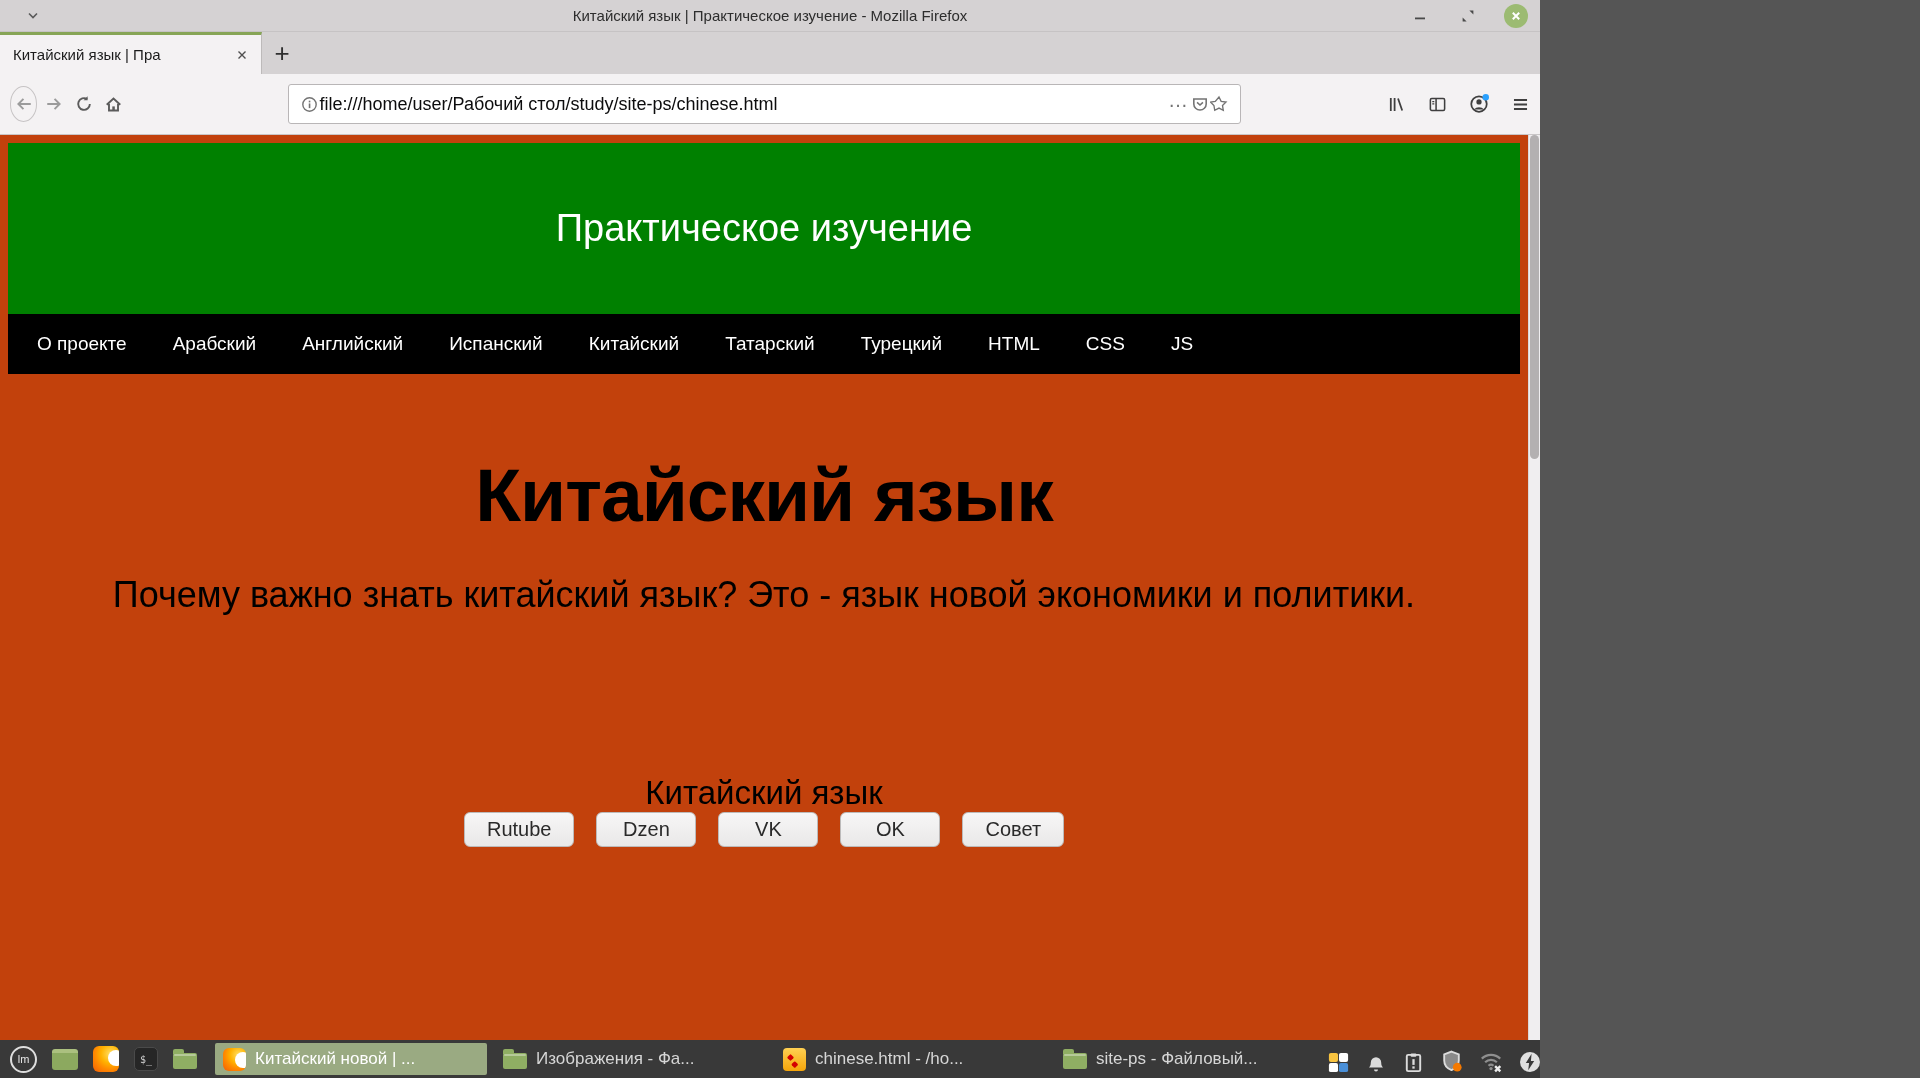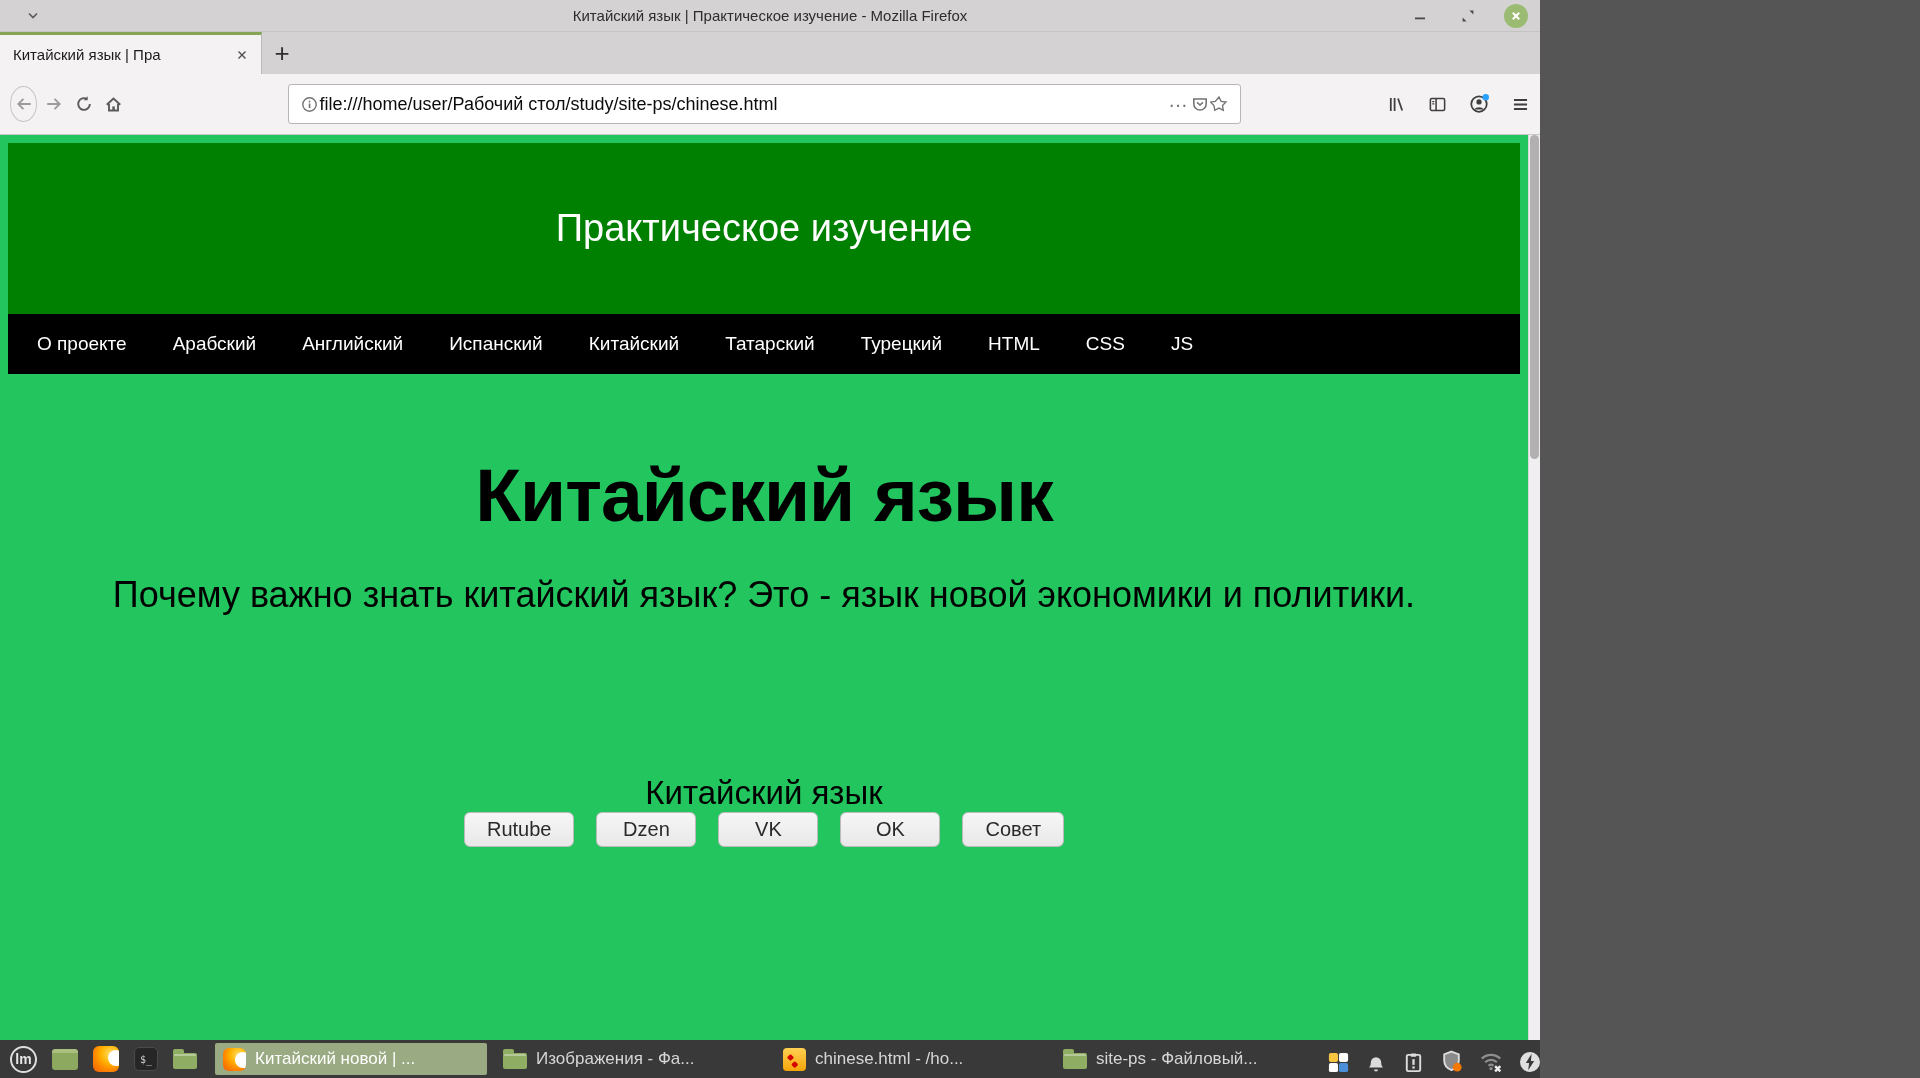--- a/index.html
+++ b/index.html
@@ -26,40 +26,40 @@
   .toolbar{height:61px;flex:none;background:#f4f2f3;border-bottom:1px solid #c9c6c7;display:flex;align-items:center;padding:0 10px}
   .nav-btn{width:36px;height:36px;display:flex;align-items:center;justify-content:center;margin-right:3px}
   .nav-btn.circle{border:1px solid #c7c4c5;border-radius:50%}
   .urlbar{margin-left:158px;width:1262px;height:40px;background:#fff;border:1px solid #b9b6b7;border-radius:3px;display:flex;align-items:center;padding:0 12px;gap:1px}
   .url-text{flex:1;font-size:18px;color:#0c0c0d;white-space:nowrap;overflow:hidden}
   .dots{color:#737373;font-size:20px;letter-spacing:2px;line-height:10px;padding-bottom:8px}
   .tool-right{display:flex;align-items:center;gap:22px;margin-left:146px}
   .tool-right span{display:flex}
 
   
-  .viewport{flex:1;min-height:0;display:flex;background:#22c55e}
+  .viewport{flex:1;min-height:0;display:flex;background:#c2410c}
   .page{flex:1;padding:8px;overflow:hidden}
   .scrollbar{flex:none;width:12px;background:#f0eef0;border-left:1px solid #dad8da;position:relative}
   .thumb{position:absolute;top:0;left:1px;right:1px;height:324px;border-radius:5px;background:#b3b0b1}
 
   
   .site-header{height:171px;background:var(--site-green,#008000);display:flex;align-items:center;justify-content:center;color:#fff;font-size:38px}
   .site-nav{height:60px;background:var(--nav-black,#000);display:flex;align-items:center;gap:46px;padding-left:29px}
   .nav-item{color:#fff;font-size:19px;text-decoration:none;cursor:pointer;white-space:nowrap}
   h1.page-h1{margin-top:78px;text-align:center;font-size:75px;line-height:1.15;letter-spacing:-1px;color:#000;font-weight:bold}
   p.intro{margin-top:36px;text-align:center;font-size:36px;color:#000}
   h2.page-h2{margin-top:158px;text-align:center;font-size:33px;font-weight:400;color:#000}
   .btnrow{display:flex;justify-content:center;gap:22px}
   .link-btn{min-width:100px;height:35px;font-family:inherit;font-size:20px;color:#2a2a2a;background:linear-gradient(#f7f6f6,#e9e8e8);border:1px solid #bcbaba;border-radius:6px;padding:0 22px;cursor:pointer}
 
   
   .taskbar{height:38px;flex:none;background:var(--taskbar-bg,#393939);display:flex;align-items:center;padding:0 6px;color:#d6d6d6}
   .launchers{display:flex;align-items:center;gap:15px;padding:0 4px}
   .launchers>span{display:flex;align-items:center;justify-content:center}
-  .mint-ic{width:27px;height:27px;border-radius:50%;border:2px solid #dedede;color:#e6e6e6;font-size:14px;font-weight:bold;display:flex;align-items:center;justify-content:center}
+  .mint-ic{width:27px;height:27px;border-radius:50%;border:2px solid #dedede;color:#e6e6e6;font-size:11px;font-weight:normal;display:flex;align-items:center;justify-content:center}
   .desk-ic{width:26px;height:21px;border-radius:3px;background:#8ca95f;border-top:4px solid #abc07f}
   .ffx-ic,.icon-firefox{width:26px;height:26px;border-radius:6px;background:radial-gradient(circle at 68% 30%,#ffe066 0%,#ffb200 38%,#ff8a00 62%,#f25c05 100%);position:relative;overflow:hidden;flex:none}
   .ffx-ic::after,.icon-firefox::after{content:"";position:absolute;right:-5px;top:4px;width:16px;height:16px;border-radius:50%;background:#fff}
   .icon-firefox{width:23px;height:23px}
   .term-ic{width:24px;height:24px;border-radius:5px;background:#262626;border:1px solid #4a4a4a;color:#cfcfcf;font-size:10px;font-family:"DejaVu Sans Mono",monospace;display:flex;align-items:center;justify-content:center}
   .folder-ic,.icon-folder{width:24px;height:16px;border-radius:2px;background:var(--folder-green,#8fae63);position:relative;margin-top:4px;flex:none}
   .folder-ic::before,.icon-folder::before{content:"";position:absolute;top:-4px;left:0;width:11px;height:5px;border-radius:2px 2px 0 0;background:var(--folder-green,#8fae63)}
   .folder-ic::after,.icon-folder::after{content:"";position:absolute;top:1px;left:1px;right:1px;height:2px;border-radius:1px;background:rgba(255,255,255,.35)}
   .icon-editor{width:23px;height:23px;border-radius:4px;background:linear-gradient(#ffd052,#f5a50a);position:relative;flex:none}
   .icon-editor::after{content:"";position:absolute;left:5px;top:7px;width:5px;height:5px;border-radius:1px;background:#d40000;transform:rotate(45deg);box-shadow:8px 2px 0 #d40000}

